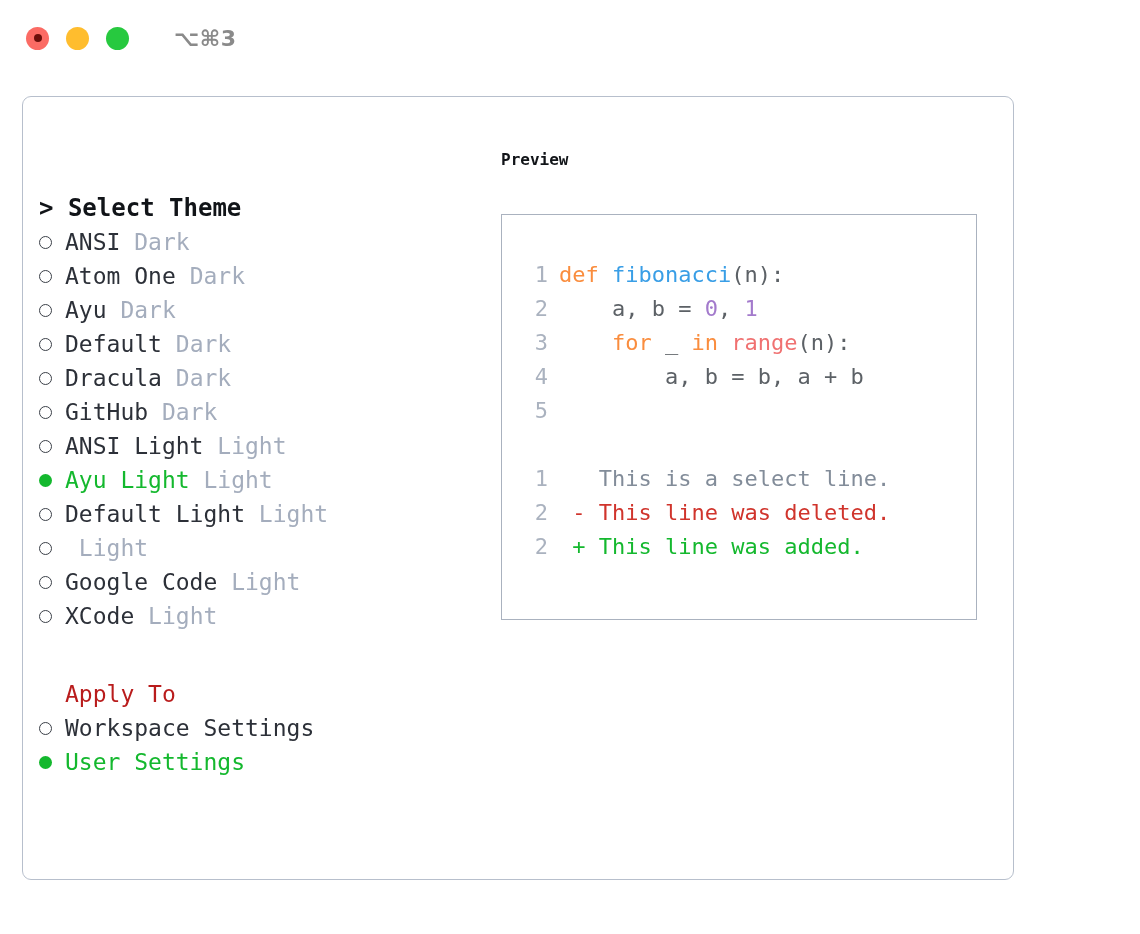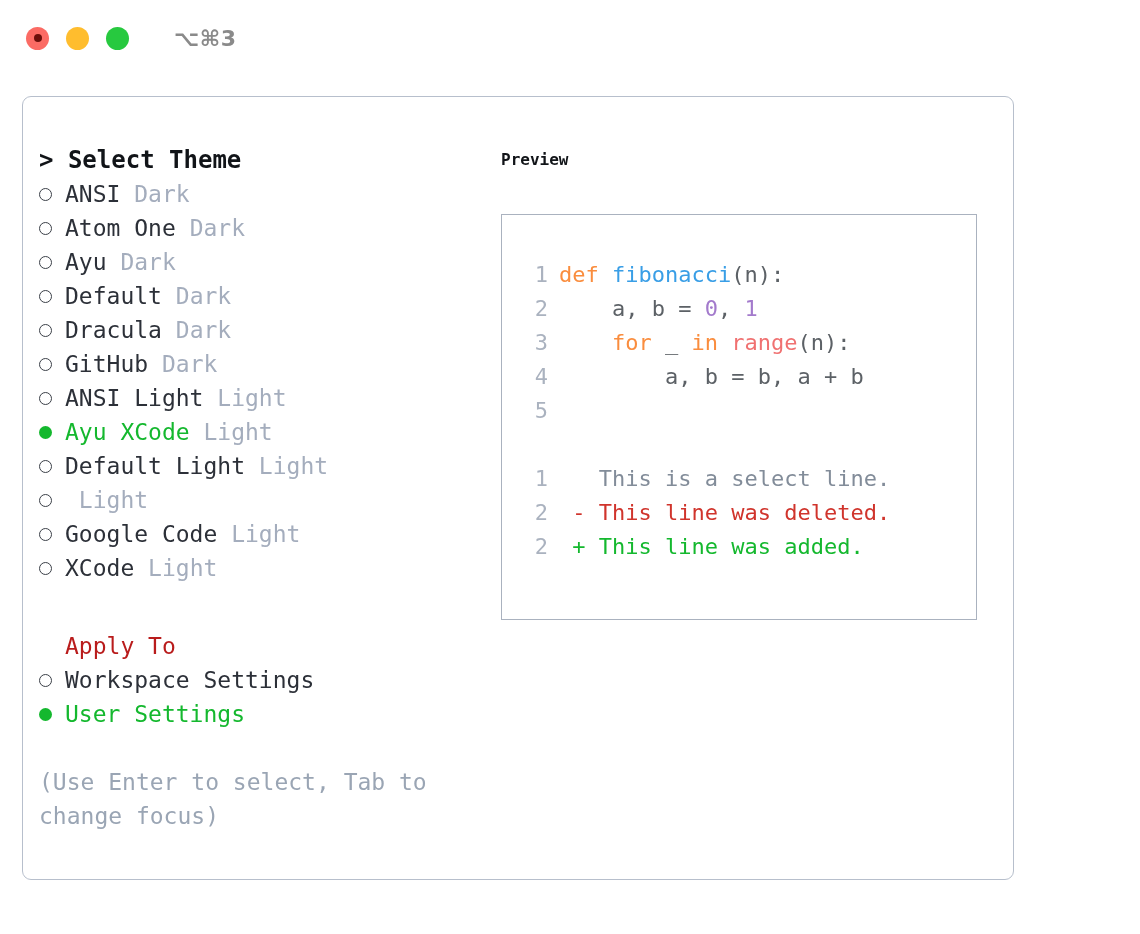--- a/index.html
+++ b/index.html
@@ -88,20 +88,21 @@
 
   
   .m { font-family: "DejaVu Sans Mono", "Liberation Mono", monospace; }
 
   .heading {
     font-size: 24px;
     font-weight: 700;
     color: #111418;
     line-height: 34px;
     white-space: pre;
+    margin-top: 48px;
   }
   .heading .caret { color: #111418; }
 
   
   .list { margin-top: 0; }
   .row {
     display: flex;
     align-items: center;
     height: 34px;
     font-size: 23px;
@@ -222,38 +223,37 @@
         <div class="heading m"><span class="caret">&gt; </span><span>Select Theme</span></div>
 
         <div class="list" id="theme-list">
             <div class="row m"><span class="bullet"><span class="ring"></span></span><span class="label">ANSI</span><span class="tag"> Dark</span></div>
             <div class="row m"><span class="bullet"><span class="ring"></span></span><span class="label">Atom One</span><span class="tag"> Dark</span></div>
             <div class="row m"><span class="bullet"><span class="ring"></span></span><span class="label">Ayu</span><span class="tag"> Dark</span></div>
             <div class="row m"><span class="bullet"><span class="ring"></span></span><span class="label">Default</span><span class="tag"> Dark</span></div>
             <div class="row m"><span class="bullet"><span class="ring"></span></span><span class="label">Dracula</span><span class="tag"> Dark</span></div>
             <div class="row m"><span class="bullet"><span class="ring"></span></span><span class="label">GitHub</span><span class="tag"> Dark</span></div>
             <div class="row m"><span class="bullet"><span class="ring"></span></span><span class="label">ANSI Light</span><span class="tag"> Light</span></div>
-            <div class="row m selected"><span class="bullet"><span class="filled"></span></span><span class="label">Ayu XCode</span><span class="tag"> Light</span></div>
+            <div class="row m selected"><span class="bullet"><span class="filled"></span></span><span class="label">Ayu Light</span><span class="tag"> Light</span></div>
             <div class="row m"><span class="bullet"><span class="ring"></span></span><span class="label">Default Light</span><span class="tag"> Light</span></div>
             <div class="row m"><span class="bullet"><span class="ring"></span></span><span class="tag"> Light</span></div>
             <div class="row m"><span class="bullet"><span class="ring"></span></span><span class="label">Google Code</span><span class="tag"> Light</span></div>
             <div class="row m"><span class="bullet"><span class="ring"></span></span><span class="label">XCode</span><span class="tag"> Light</span></div>
           </div>
 
         <div class="spacer-lg"></div>
 
         <div class="group-head m">Apply To</div>
         <div class="list" id="apply-list">
             <div class="row m"><span class="bullet"><span class="ring"></span></span><span class="label">Workspace Settings</span></div>
             <div class="row m selected"><span class="bullet"><span class="filled"></span></span><span class="label">User Settings</span></div>
           </div>
 
         <div class="spacer-md"></div>
 
-        <div class="hint m">(Use Enter to select, Tab to change focus)</div>
       </div>
 
       <div class="col-right">
         <div class="preview-title m">Preview</div>
 
         <div class="preview-box">
           <div id="code-block">
               <div class="code-line"><span class="ln">1</span><span class="code"><span class="tk-kw">def</span><span class="tk-plain"> </span><span class="tk-fn">fibonacci</span><span class="tk-punc">(n):</span></span></div>
               <div class="code-line"><span class="ln">2</span><span class="code"><span class="tk-plain">    a, b = </span><span class="tk-num">0</span><span class="tk-plain">, </span><span class="tk-num">1</span></span></div>
               <div class="code-line"><span class="ln">3</span><span class="code"><span class="tk-plain">    </span><span class="tk-kw">for</span><span class="tk-plain"> _ </span><span class="tk-kw">in</span><span class="tk-plain"> </span><span class="tk-blt">range</span><span class="tk-punc">(n):</span></span></div>

